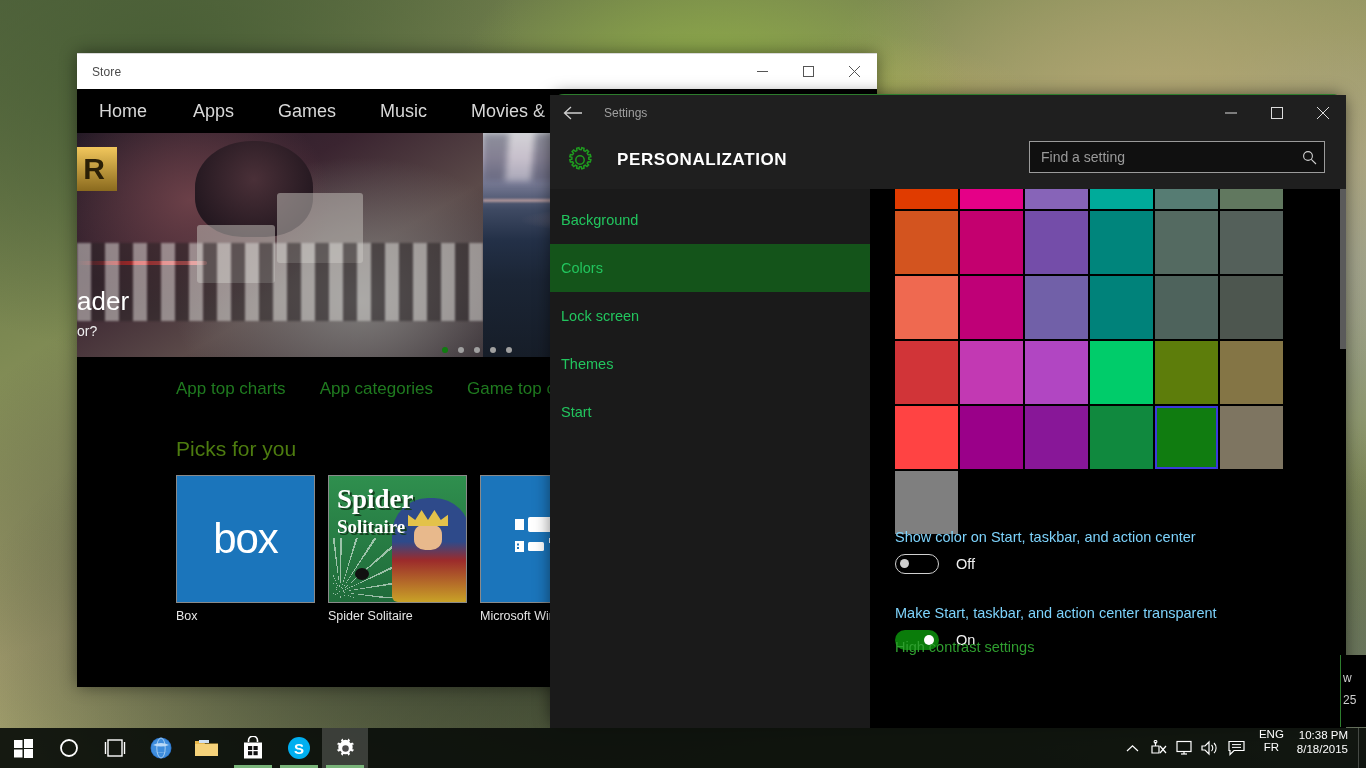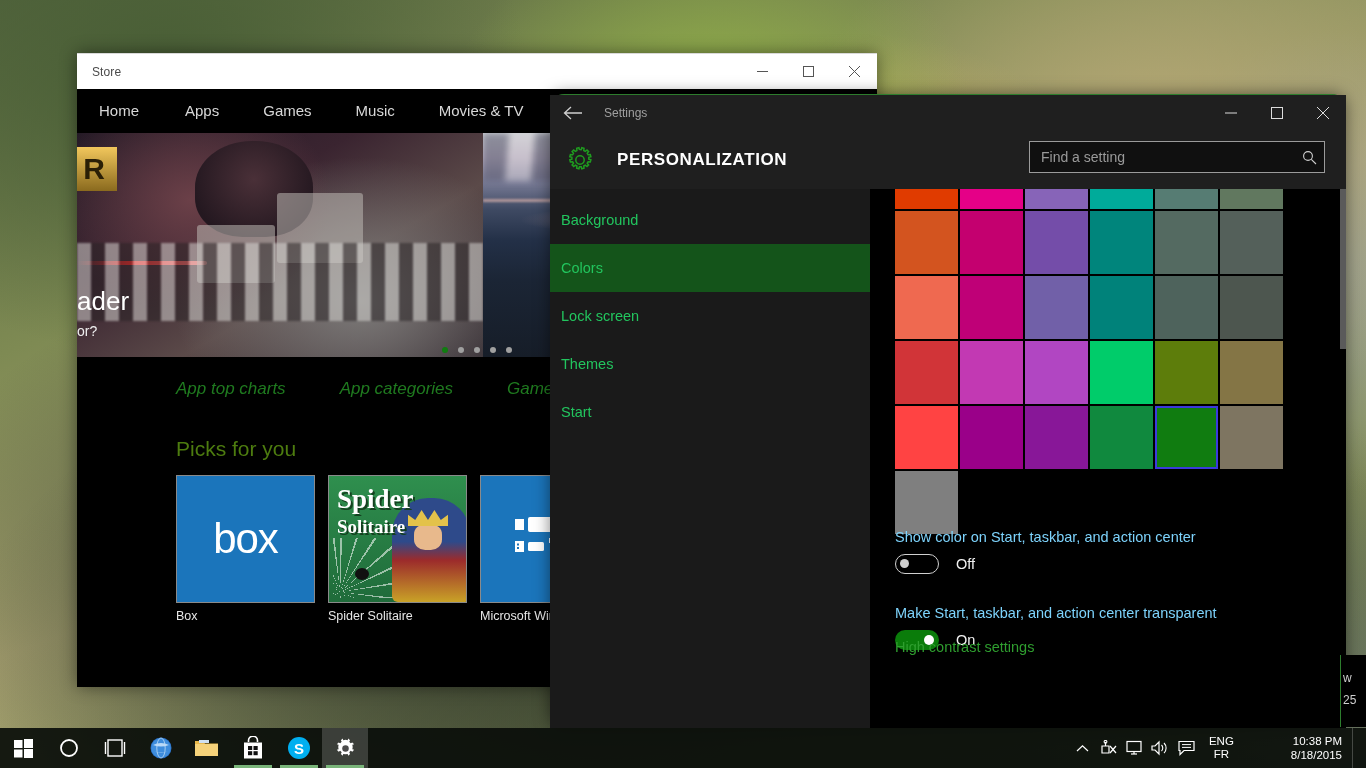--- a/index.html
+++ b/index.html
@@ -39,21 +39,21 @@
     height: 36px; background: #ffffff; display: flex; align-items: center;
     border-top: 1px solid #d9d9d9;
   }
   #store-title { font-size: 12px; color: #4a4a4a; padding-left: 15px; letter-spacing: .1px; }
   #store-caption { margin-left: auto; display: flex; height: 36px; }
   .cap-btn { width: 46px; height: 36px; display: flex; align-items: center; justify-content: center; }
   .cap-btn svg { display: block; }
   #store-body { height: 598px; background: #000000; position: relative; overflow: hidden; }
 
   #store-nav { height: 44px; display: flex; align-items: center; gap: 0px; background: #000; padding-left: 22px; }
-  #store-nav .navitem { color: #d8d8d8; font-size: 15px; padding: 0 22px; line-height: 44px; }
+  #store-nav .navitem { color: #d8d8d8; font-size: 18px; padding: 0 22px; line-height: 44px; }
   #store-nav .navitem:first-child { padding-left: 0; padding-right: 24px; }
 
   
   #hero { position: relative; height: 224px; display: flex; overflow: hidden; }
   .hero-panel { position: relative; height: 224px; overflow: hidden; }
   #hero-left { width: 406px; flex: 0 0 406px;
     background:
       radial-gradient(ellipse 200px 160px at 28% 30%, #6b4048 0%, rgba(60,30,42,0) 70%),
       radial-gradient(ellipse 260px 200px at 70% 75%, #7d7b7a 0%, rgba(70,66,66,0) 72%),
       linear-gradient(150deg, #241a26 0%, #3a2430 35%, #5b4a49 62%, #2a2128 100%);
@@ -90,21 +90,21 @@
     border: 2px solid rgba(150,170,185,0.45); }
   #twc-logo { position: absolute; left: 165px; top: 6px; width: 60px; height: 54px; background: #1b3d96;
     color: #fff; font-size: 12.5px; font-weight: bold; line-height: 15px; padding: 7px 0 0 8px; }
   #hero-right .hero-title { position: absolute; right: -10px; bottom: 52px; color: #fff; font-size: 24px; font-weight: 300; white-space: nowrap; }
   #hero-right .hero-sub { position: absolute; right: -40px; bottom: 28px; color: #eee; font-size: 14px; white-space: nowrap; }
 
   #carousel-dots { position: absolute; left: 0; right: 0; bottom: 4px; display: flex; justify-content: center; gap: 10px; }
   #carousel-dots .dot { width: 6px; height: 6px; border-radius: 50%; background: #a0a0a0; }
   #carousel-dots .dot.active { background: #107c10; }
 
-  #store-links { display: flex; gap: 54px; padding: 22px 0 0 99px; font-style: italic; }
+  #store-links { display: flex; gap: 34px; padding: 22px 0 0 99px; }
   #store-links a { color: #1f7a1f; font-size: 17px; text-decoration: none; white-space: nowrap; }
 
   #picks-title { color: #4d7c0f; font-size: 21px; font-weight: 300; padding: 38px 0 14px 99px; }
   #picks-row { display: flex; gap: 13px; padding-left: 99px; }
   .tile-wrap { width: 139px; }
   .tile { width: 139px; height: 128px; border: 1px solid #8a8a8a; display: flex; align-items: center; justify-content: center; position: relative; overflow: hidden; }
   .tile-label { color: #e6e6e6; font-size: 12.5px; margin-top: 6px; white-space: nowrap; overflow: hidden; }
   .tile-box { background: #1b75bb; }
   .tile-box .boxword { color: #fff; font-size: 42px; font-weight: 300; letter-spacing: -1px; }
   .tile-spider { background: linear-gradient(#2f8f4e, #1f6b3a); }
@@ -167,24 +167,24 @@
   
   #edge-window { position: absolute; right: 0; top: 655px; width: 26px; height: 72px;
     background: #000; border-left: 1px solid #2d7d2d; color: #cfcfcf; font-size: 12px; padding: 12px 0 0 2px; line-height: 22px; }
 
   
   #taskbar { position: absolute; left: 0; bottom: 0; width: 1366px; height: 40px;
     background: rgba(10,14,10,0.92); display: flex; align-items: center; }
   .tb-btn { width: 46px; height: 40px; display: flex; align-items: center; justify-content: center; position: relative; }
   .tb-btn.active { background: rgba(255,255,255,0.18); }
   .tb-btn .underline { position: absolute; bottom: 0; left: 4px; right: 4px; height: 3px; background: #79b479; }
-  #tray { margin-left: auto; display: flex; align-items: center; height: 40px; padding-right: 6px; }
+  #tray { margin-left: auto; display: flex; align-items: flex-start; height: 40px; padding-right: 0; }
   .tray-icon { width: 26px; height: 40px; display: flex; align-items: center; justify-content: center; }
   #lang { color: #fff; font-size: 11.5px; line-height: 13px; text-align: center; padding: 0 9px; }
-  #clock { color: #fff; font-size: 11.5px; line-height: 14px; text-align: right; padding: 0 10px 0 4px; margin-left: 44px; }
+  #clock { color: #fff; font-size: 11.5px; line-height: 14px; text-align: right; padding: 0 10px 0 4px; }
   #show-desktop { width: 8px; height: 40px; border-left: 1px solid rgba(255,255,255,0.22); }
 </style>
 </head>
 <body>
 
 <div id="desktop"></div>
 
 <div class="win" id="store-window">
 
   <div id="store-titlebar">

